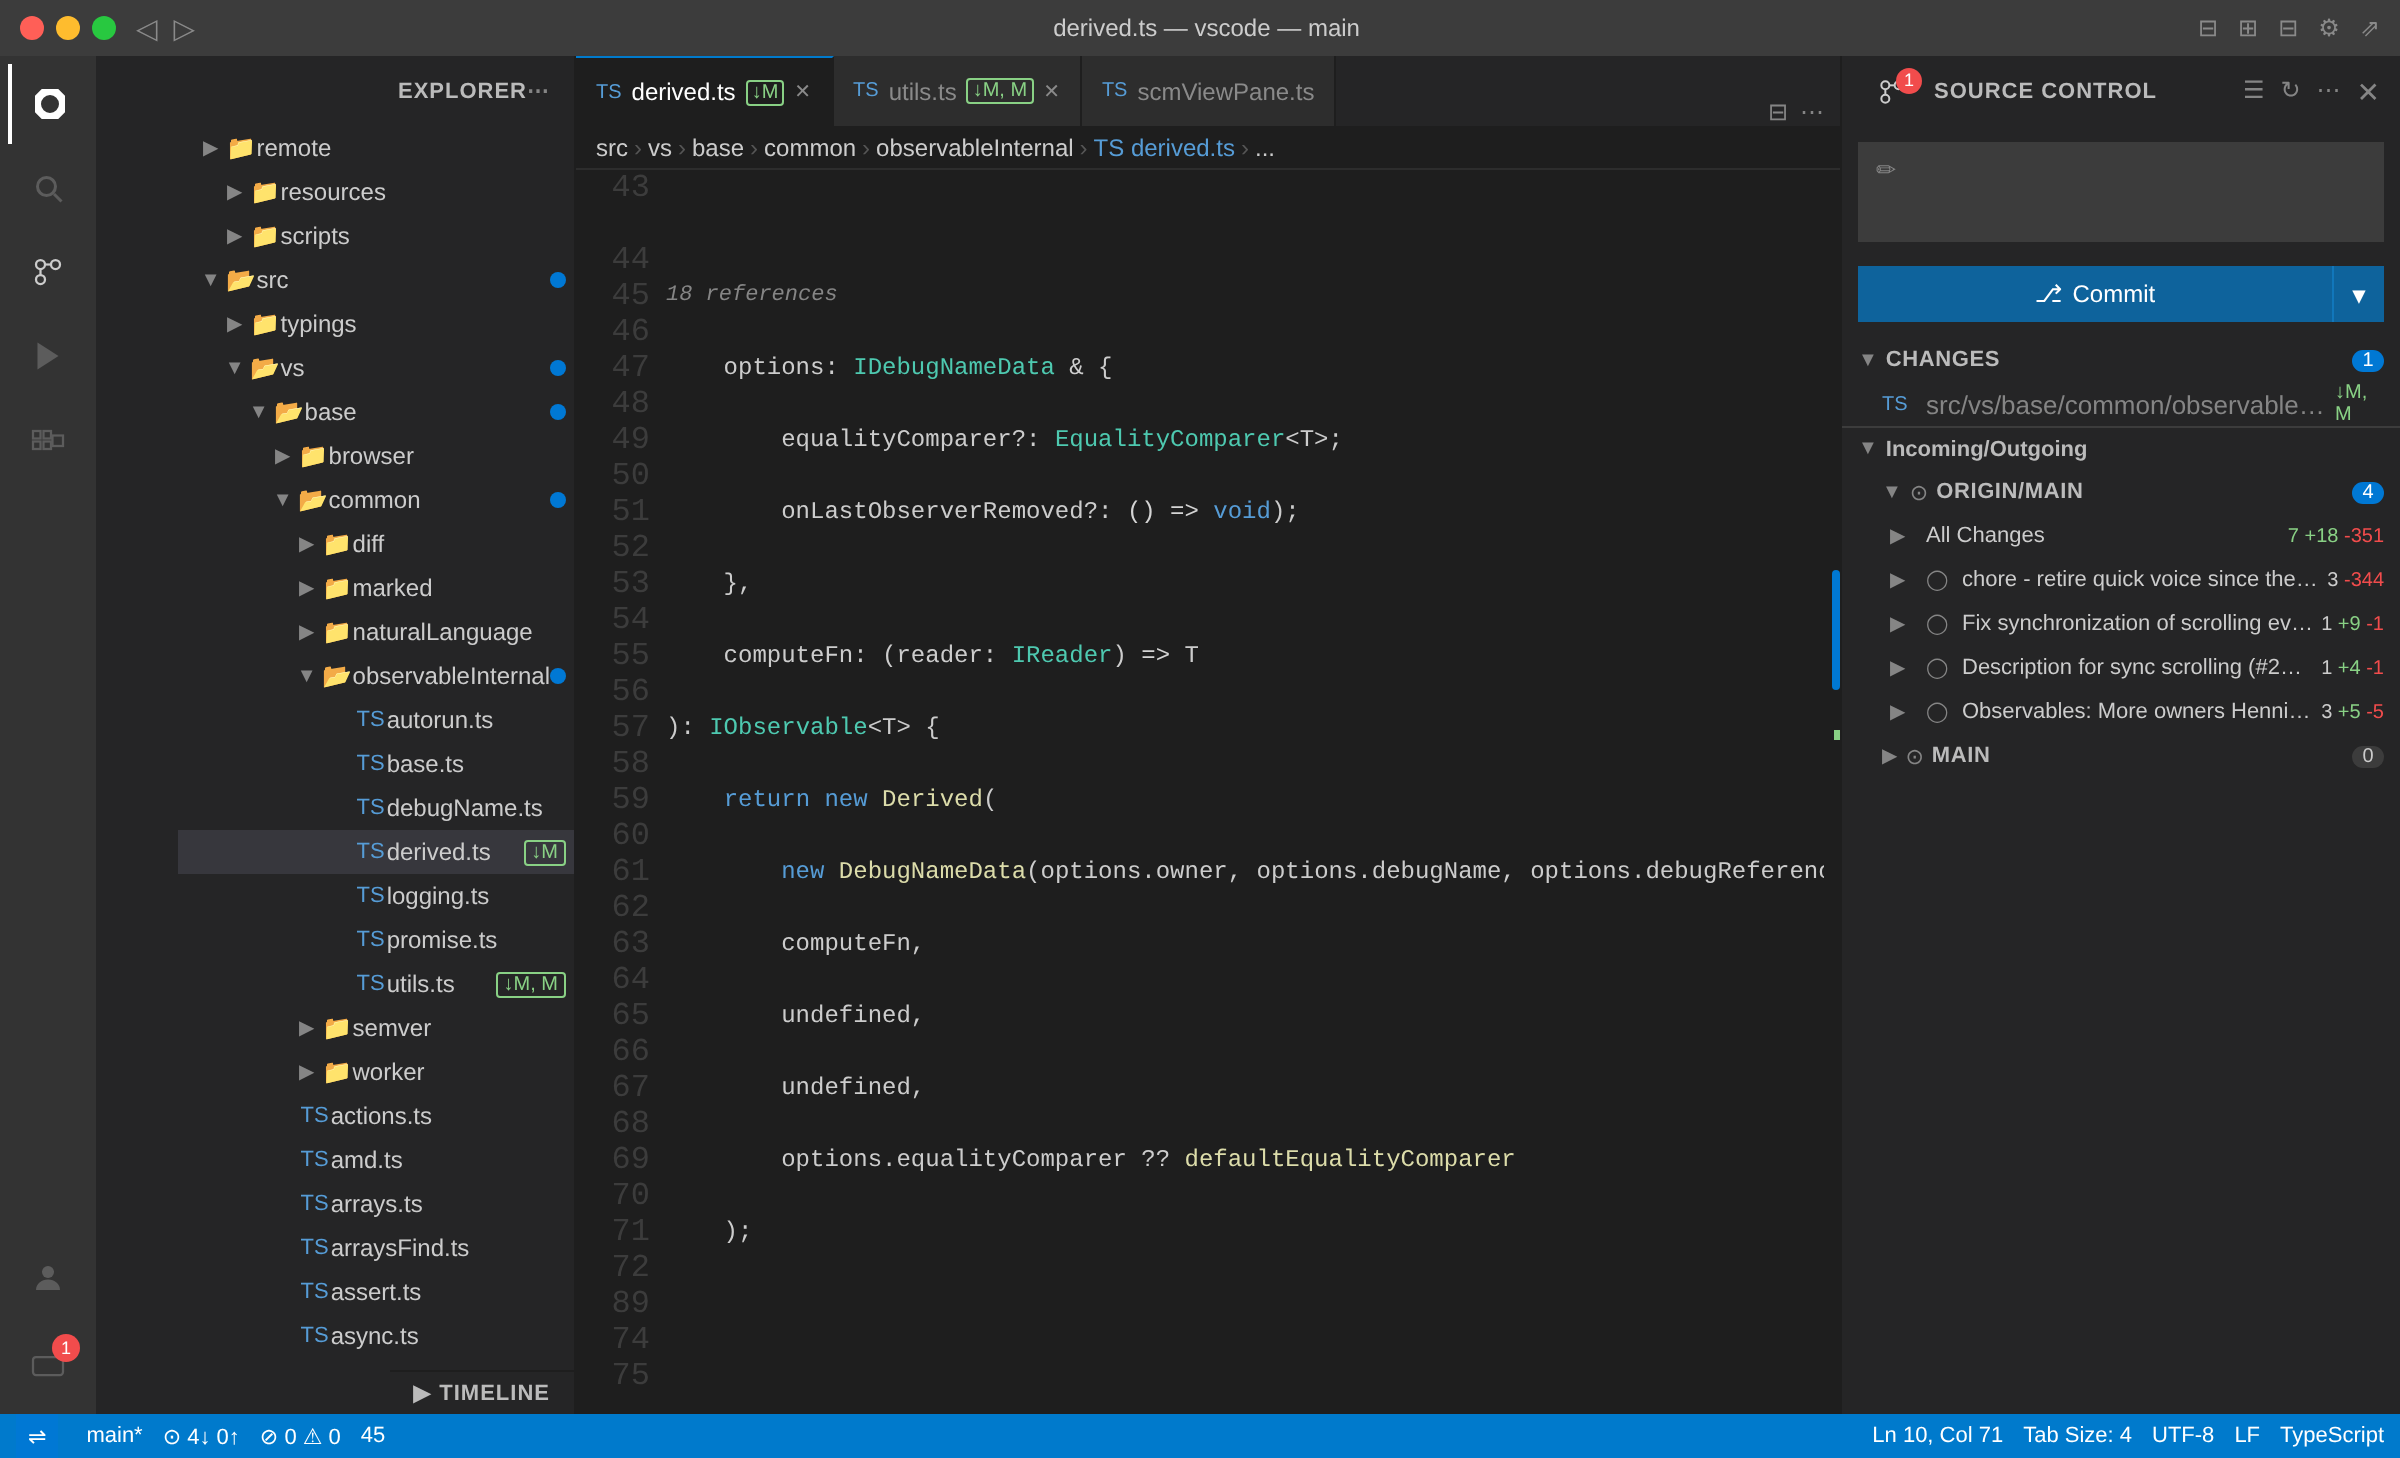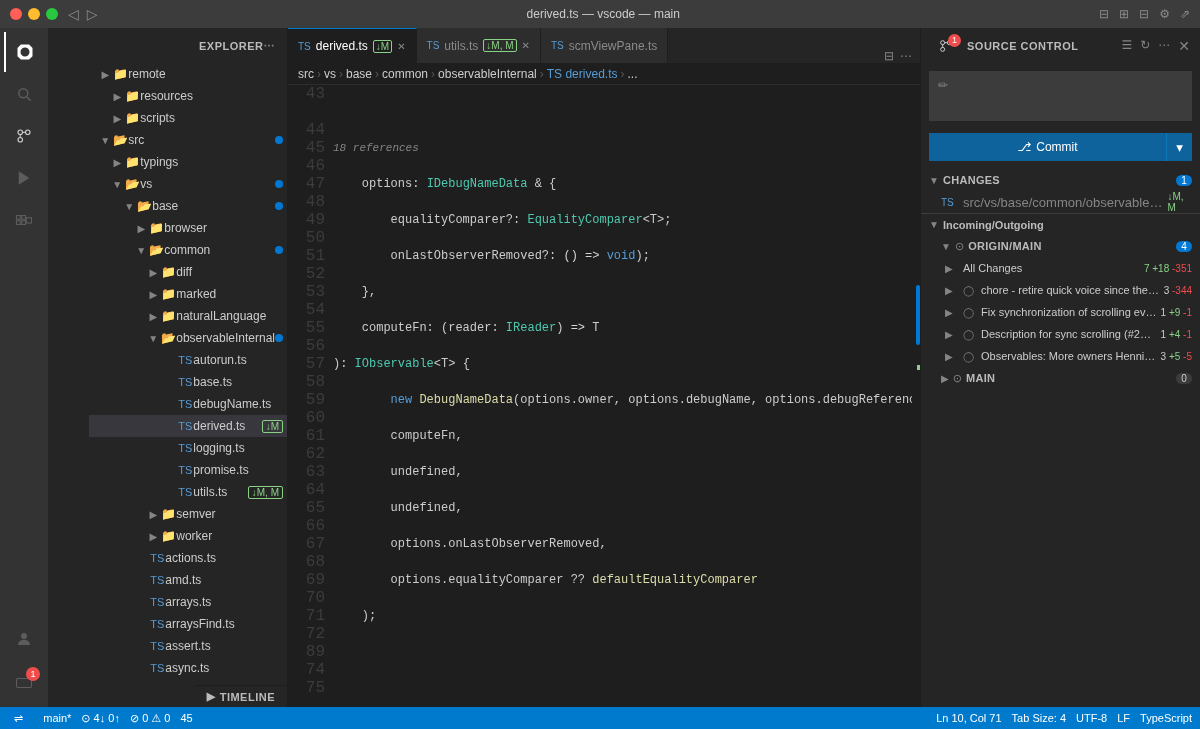--- a/index.html
+++ b/index.html
@@ -855,25 +855,25 @@
       </div>
       <div class="editor-code">
 <div style="height:18px;"></div>
 <div style="height:18px;color:#858585;font-style:italic;font-size:11px;">18 references</div>
 <div style="height:18px;">    options: <span class="type">IDebugNameData</span> &amp; {</div>
 <div style="height:18px;">        equalityComparer?: <span class="type">EqualityComparer</span>&lt;T&gt;;</div>
 <div style="height:18px;">        onLastObserverRemoved?: <span class="op">(</span><span class="op">)</span> <span class="op">=&gt;</span> <span class="kw">void</span>);</div>
 <div style="height:18px;">    },</div>
 <div style="height:18px;">    computeFn: (reader: <span class="type">IReader</span>) <span class="op">=&gt;</span> T</div>
 <div style="height:18px;">): <span class="type">IObservable</span>&lt;T&gt; {</div>
+<div style="height:18px;">    <span class="kw">return</span> <span class="kw">new</span> <span class="fn">Derived</span>(</div>
 <div style="height:18px;">        <span class="kw">new</span> <span class="fn">DebugNameData</span>(options.owner, options.debugName, options.debugReferenceFn),</div>
 <div style="height:18px;">        computeFn,</div>
 <div style="height:18px;">        undefined,</div>
 <div style="height:18px;">        undefined,</div>
-<div style="height:18px;">        options.onLastObserverRemoved,</div>
 <div style="height:18px;">        options.equalityComparer ?? <span class="fn">defaultEqualityComparer</span></div>
 <div style="height:18px;">    );</div>
 
 
 
 
 
 
 
 

